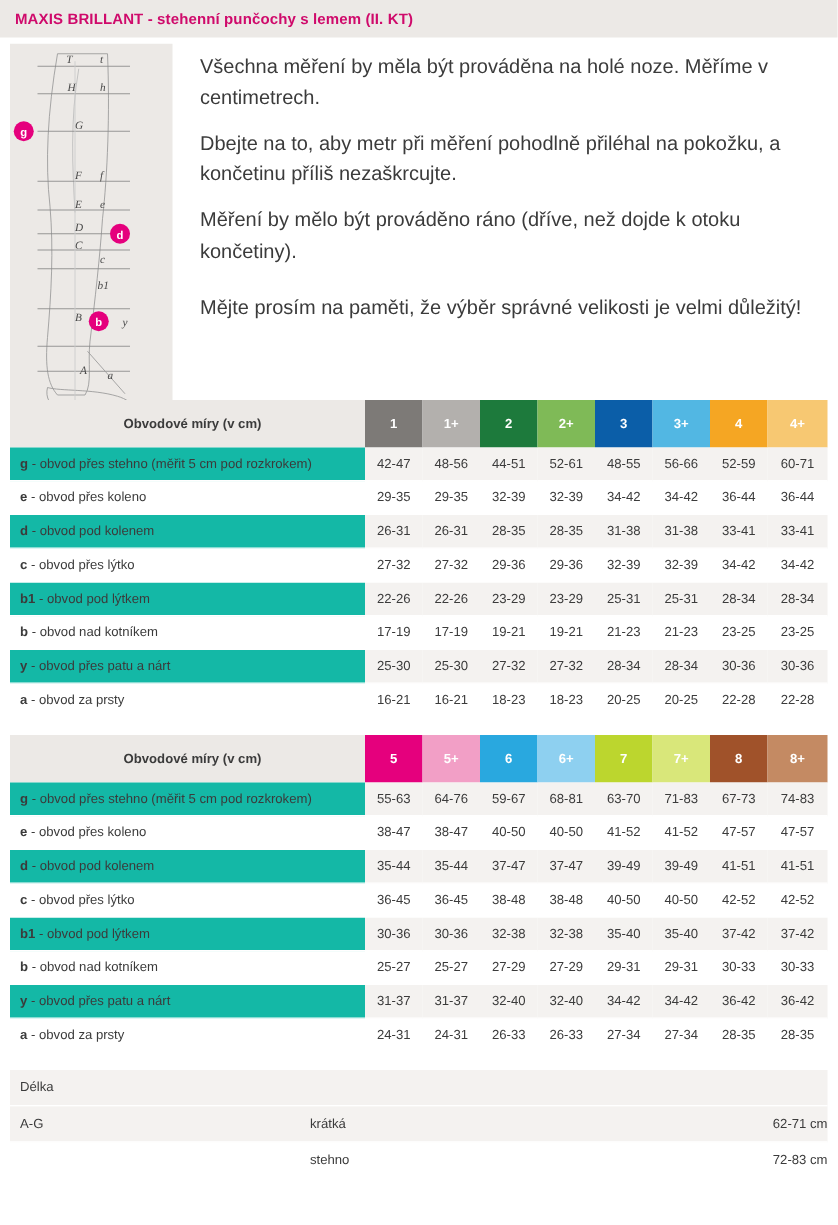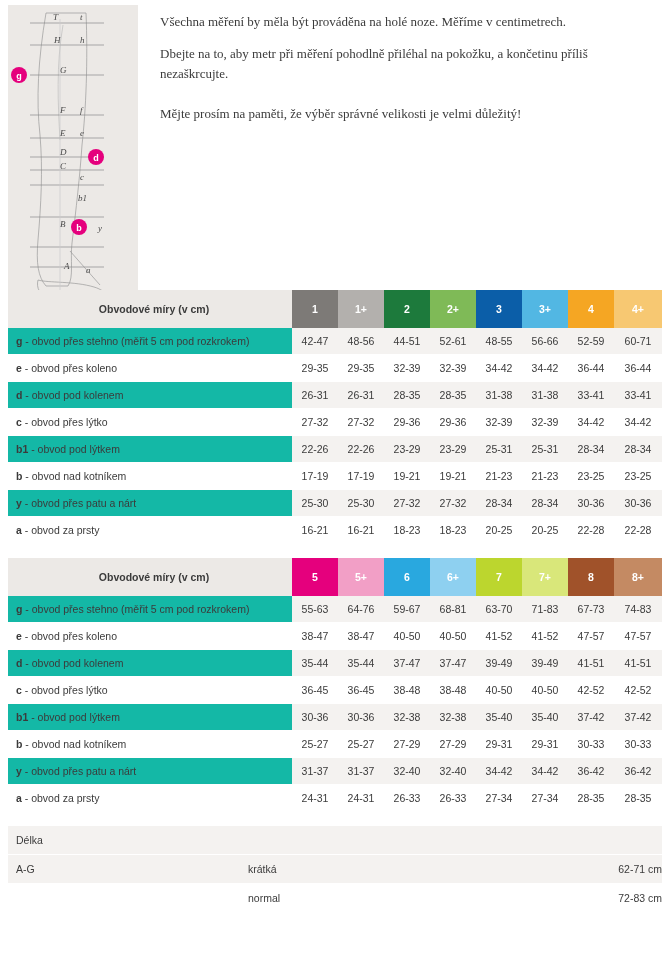--- a/index.html
+++ b/index.html
@@ -43,23 +43,22 @@
     margin: 5px 0 0 8px;
     background: #ece9e6;
     position: relative;
   }
   .intro {
     padding: 12px 14px 0 22px;
     line-height: 1.55;
   }
   .intro p {
     margin: 0 0 12px 0;
-    font-size: 13px;
+    font-size: 16px;
     color: #3b3b3b;
-    font-family: Liberation Serif, serif;
   }
   .intro p.spaced {
     margin-top: 20px;
   }
   
   table {
     border-collapse: collapse;
     width: 654px;
     margin: 0 8px;
     table-layout: fixed;
@@ -127,20 +126,21 @@
   
   .leg-figure svg {
     display: block;
   }
 </style>
 </head>
 <body>
 
 <div class="page">
 
+  <div class="title-bar">MAXIS BRILLANT - stehenní punčochy s lemem (II. KT)</div>
 
   <div class="top-area">
 
     <div class="leg-figure">
       <svg width="130" height="285" viewBox="0 0 130 285" xmlns="http://www.w3.org/2000/svg">
         <g stroke="#8a8a8a" stroke-width="0.7" fill="none">
 
           <path d="M38,8 C30,55 28,95 32,130 C35,165 33,200 30,235 C28,258 30,272 38,281 L60,281 C66,272 62,255 64,238 C68,205 72,170 74,140 C78,105 80,55 78,8 Z" stroke="#9a9a9a" fill="none"></path>
 
           <path d="M55,20 C48,60 50,100 52,135" stroke="#bdbdbd"></path>
@@ -194,20 +194,21 @@
         <g>
           <circle cx="71" cy="222" r="8" fill="#e5007d"></circle>
           <text x="71" y="226" font-size="9" font-weight="bold" fill="#ffffff" text-anchor="middle" font-family="Liberation Sans, sans-serif">b</text>
         </g>
       </svg>
     </div>
 
     <div class="intro">
       <p>Všechna měření by měla být prováděna na holé noze. Měříme v centimetrech.</p>
       <p>Dbejte na to, aby metr při měření pohodlně přiléhal na pokožku, a končetinu příliš nezaškrcujte.</p>
+      <p>Měření by mělo být prováděno ráno (dříve, než dojde k otoku končetiny).</p>
       <p class="spaced">Mějte prosím na paměti, že výběr správné velikosti je velmi důležitý!</p>
     </div>
   </div>
 
   <table>
     <colgroup>
       <col style="width:284px">
       <col style="width:46px">
         <col style="width:46px">
         <col style="width:46px">
@@ -453,19 +454,19 @@
       <tr class="len-title">
         <td colspan="3">Délka</td>
       </tr>
     <tr>
           <td>A-G</td>
           <td class="c2">krátká</td>
           <td class="c3">62-71 cm</td>
         </tr>
         <tr class="alt">
           <td></td>
-          <td class="c2">normal</td>
+          <td class="c2">stehno</td>
           <td class="c3">72-83 cm</td>
         </tr>
       </tbody>
   </table>
 
 </div>
 
 </body></html>

